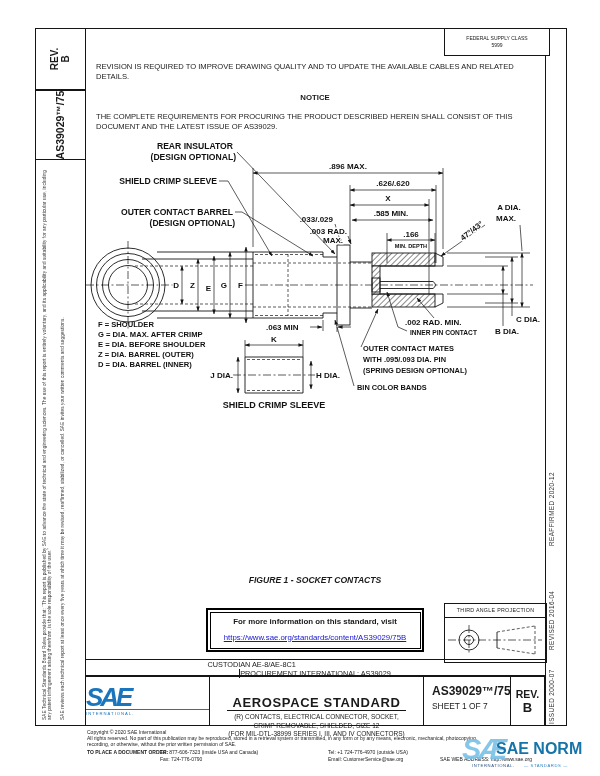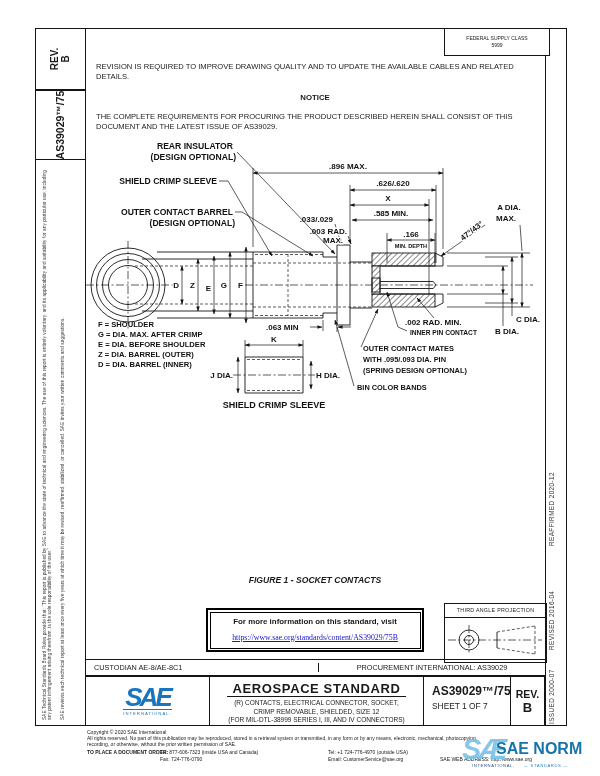--- a/index.html
+++ b/index.html
@@ -14,21 +14,21 @@
   svg text{font-family:"Liberation Sans",sans-serif;fill:#111;}
   .dimtxt{font-size:8px;font-weight:bold;paint-order:stroke;stroke:#fff;stroke-width:2.5px;}
   .lbltxt{font-size:8.6px;font-weight:bold;paint-order:stroke;stroke:#fff;stroke-width:2px;}
   .legtxt{font-size:7.6px;font-weight:bold;}
   .subtxt{font-size:5.6px;font-weight:bold;paint-order:stroke;stroke:#fff;stroke-width:2px;}
   .ln{stroke:#151515;stroke-width:.9;fill:none;}
   .thin{stroke-width:.7;}
   .dash{stroke-dasharray:3 2;}
   .cl{stroke-dasharray:8 2.5 2 2.5;stroke-width:.7;}
   .ftr{font-size:5px;color:#222;line-height:1.2;white-space:nowrap;}
-  a.link{color:#1414cc;text-decoration:underline;font-size:7.8px;cursor:pointer;font-family:Liberation Serif, serif;}
+  a.link{color:#1414cc;text-decoration:underline;font-size:7.8px;cursor:pointer;}
 </style>
 </head>
 <body>
 
 <div id="page">
 
   <div class="abs bx" style="left:35px;top:28px;width:532px;height:698px;"></div>
   <div class="abs" style="left:85px;top:28px;width:1.4px;height:698px;background:#151515;"></div>
   <div class="abs" style="left:545px;top:28px;width:1.4px;height:698px;background:#151515;"></div>
 
@@ -257,31 +257,31 @@
       <circle class="ln" cx="24" cy="22" r="10"></circle>
       <circle class="ln" cx="24" cy="22" r="4.5"></circle>
       <line class="ln cl" x1="24" y1="7" x2="24" y2="37"></line>
       <line class="ln" x1="52" y1="14" x2="52" y2="30"></line>
       <line class="ln dash thin" x1="52" y1="14" x2="90" y2="8"></line>
       <line class="ln dash thin" x1="52" y1="30" x2="90" y2="36"></line>
       <line class="ln dash thin" x1="90" y1="8" x2="90" y2="36"></line>
     </svg>
   </div>
 
-  <div class="abs" style="left:85px;top:659px;width:460px;height:17px;border-top:1.6px solid #151515;border-bottom:1.6px solid #151515;box-sizing:border-box;display:flex;align-items:center;">
+  <div class="abs" style="left:85px;top:659px;width:460px;height:17px;border-top:1.6px solid #151515;border-bottom:1.6px solid #151515;box-sizing:border-box;display:flex;align-items:center;flex-direction:column;">
     <div style="width:233px;padding-left:9px;font-size:7.3px;box-sizing:border-box;">CUSTODIAN  AE-8/AE-8C1</div>
     <div style="flex:1;border-left:1.4px solid #151515;text-align:center;font-size:7.3px;">PROCUREMENT INTERNATIONAL: AS39029</div>
   </div>
 
   <div class="abs" style="left:85px;top:676px;width:460px;height:50px;border:1.8px solid #151515;box-sizing:border-box;display:flex;">
-    <div style="width:124px;border-right:1.6px solid #151515;display:flex;flex-direction:column;align-items:center;justify-content:center;box-sizing:border-box;">
+    <div style="width:124px;border-right:1.6px solid #151515;display:flex;flex-direction:column;justify-content:center;box-sizing:border-box;">
       <div style="color:#1b75bc;font-weight:bold;font-style:italic;font-size:26px;line-height:.85;letter-spacing:-3px;">SAE</div>
       <div style="color:#1b75bc;font-size:4.2px;letter-spacing:1px;border-top:1px solid #1b75bc;padding-top:1px;margin-top:1px;">INTERNATIONAL.</div>
     </div>
-    <div style="width:214px;border-right:1.6px solid #151515;text-align:center;padding-top:2px;box-sizing:border-box;">
+    <div style="width:214px;border-right:1.6px solid #151515;text-align:center;padding-top:16px;box-sizing:border-box;">
       <span class="b" style="font-size:13px;letter-spacing:.6px;border-bottom:1.4px solid #151515;padding:0 6px;display:inline-block;">AEROSPACE STANDARD</span>
       <div style="font-size:6.5px;line-height:1.32;margin-top:2px;">
         <div>(R) CONTACTS, ELECTRICAL CONNECTOR, SOCKET,</div>
         <div>CRIMP REMOVABLE, SHIELDED, SIZE 12</div>
         <div>(FOR MIL-DTL-38999 SERIES I, III, AND IV CONNECTORS)</div>
       </div>
     </div>
     <div style="width:87px;border-right:1.6px solid #151515;padding:7px 0 0 8px;box-sizing:border-box;">
       <div class="b" style="font-size:12px;">AS39029™/75</div>
       <div style="font-size:8.4px;margin-top:3px;">SHEET 1 OF 7</div>

